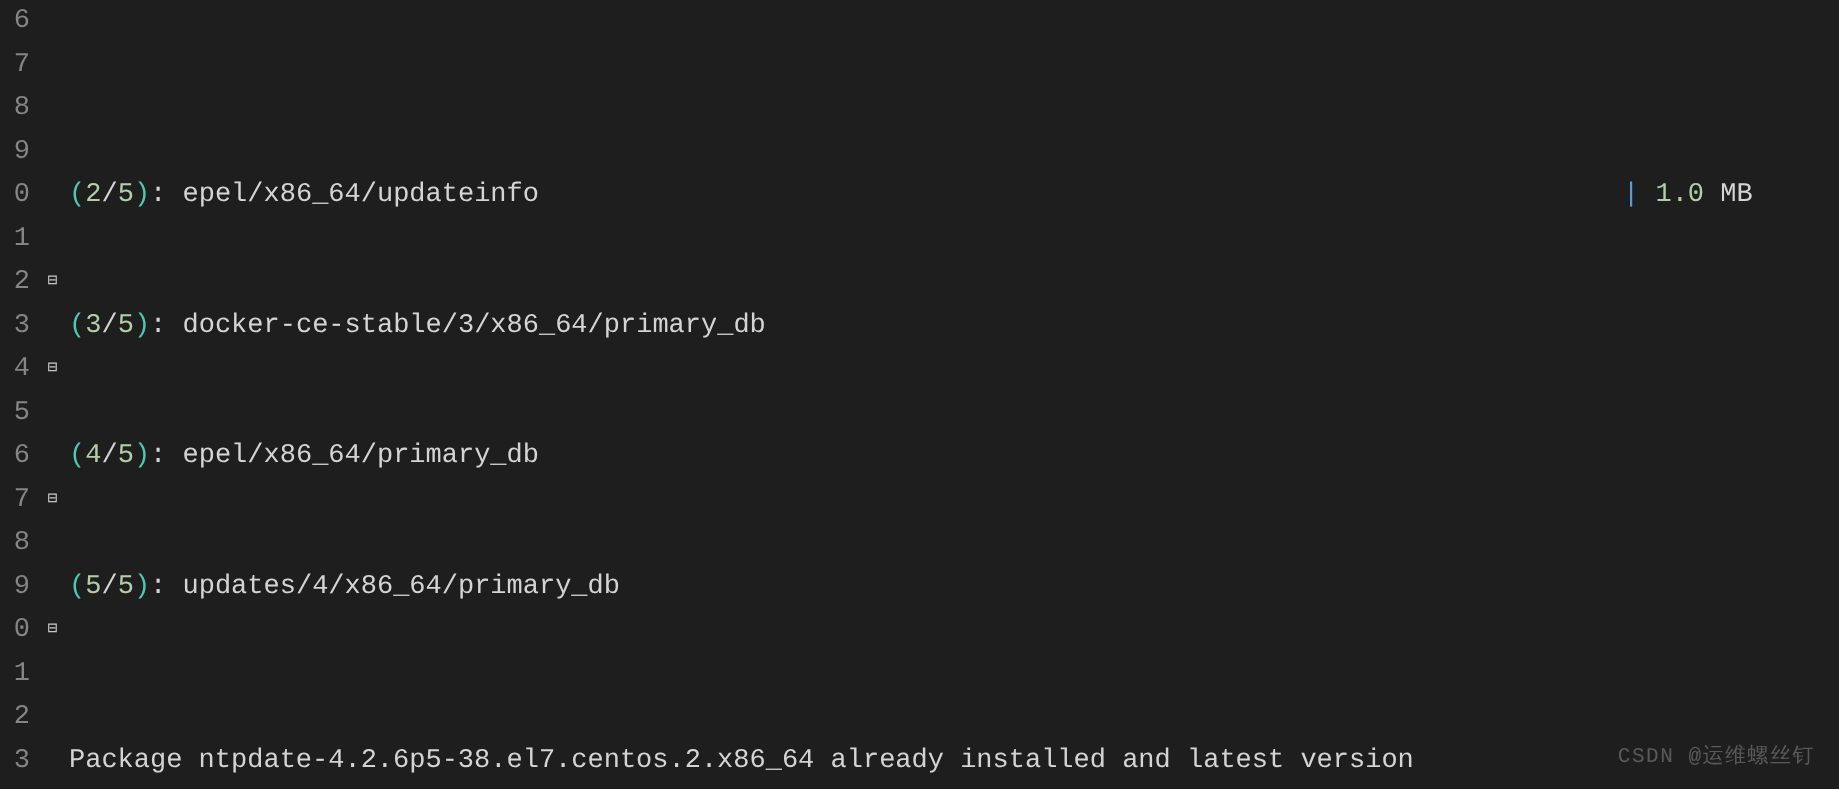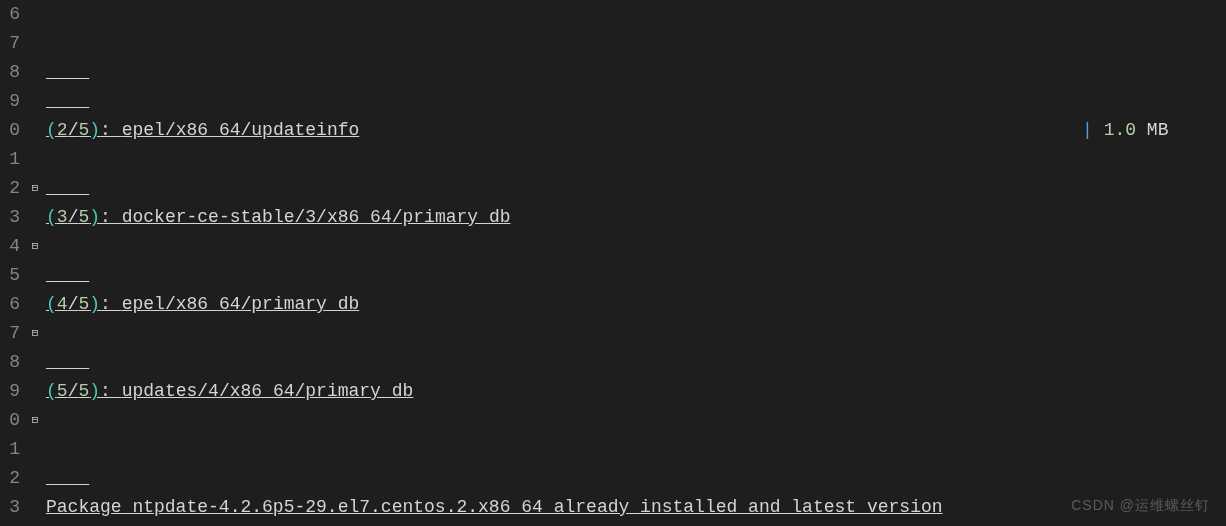--- a/index.html
+++ b/index.html
@@ -36,41 +36,40 @@
     font-size: 11px;
     user-select: none;
   }
   .fold div { height: 29px; text-align: center; line-height: 29px; }
   .code {
     flex: 1;
     white-space: pre;
     color: #d4d4d4;
     padding-left: 4px;
     overflow: hidden;
-    text-decoration: underline;
   }
   .line { height: 29px; position: relative; }
   
   .c-cyan   { color: #4ec9b0; }
   .c-fg     { color: #d4d4d4; }
   .c-num    { color: #b5cea8; }
   
   .pipe-col {
     position: absolute;
     left: 1036px;
   }
   .pipe { color: #569cd6; }
   .size { color: #b5cea8; }
   .unit { color: #d4d4d4; }
   .watermark {
     position: absolute;
     bottom: 6px;
     right: 16px;
     color: rgba(200,200,200,0.35);
-    font-family: Liberation Sans, sans-serif;
+    font-family: Liberation Mono, monospace;
     font-size: 14px;
     letter-spacing: 1px;
   }
 </style>
 </head>
 <body>
 
 <div class="editor">
   <div class="gutter">
       <div>6</div>
@@ -113,21 +112,21 @@
       <div></div>
     </div>
   <div class="code">
 
     
     <div class="line"><span class="c-cyan">(</span><span class="c-num">2</span><span class="c-fg">/</span><span class="c-num">5</span><span class="c-cyan">)</span><span class="c-fg">: </span><span class="c-fg">epel/x86_64/updateinfo</span><span class="pipe-col"><span class="pipe">|</span> <span class="size">1.0</span> <span class="unit">MB</span>  </span></div>
     <div class="line"><span class="c-cyan">(</span><span class="c-num">3</span><span class="c-fg">/</span><span class="c-num">5</span><span class="c-cyan">)</span><span class="c-fg">: </span><span class="c-fg">docker-ce-stable/3/x86_64/primary_db</span></div>
     <div class="line"><span class="c-cyan">(</span><span class="c-num">4</span><span class="c-fg">/</span><span class="c-num">5</span><span class="c-cyan">)</span><span class="c-fg">: </span><span class="c-fg">epel/x86_64/primary_db</span></div>
     <div class="line"><span class="c-cyan">(</span><span class="c-num">5</span><span class="c-fg">/</span><span class="c-num">5</span><span class="c-cyan">)</span><span class="c-fg">: </span><span class="c-fg">updates/4/x86_64/primary_db</span></div>
 
-    <div class="line c-fg">Package ntpdate-4.2.6p5-29.el7.centos.2.x86_64 already installed and latest version</div>
+    <div class="line c-fg">Package ntpdate-4.2.6p5-38.el7.centos.2.x86_64 already installed and latest version</div>
     
 
     
     
 
     
 
     
     
     

